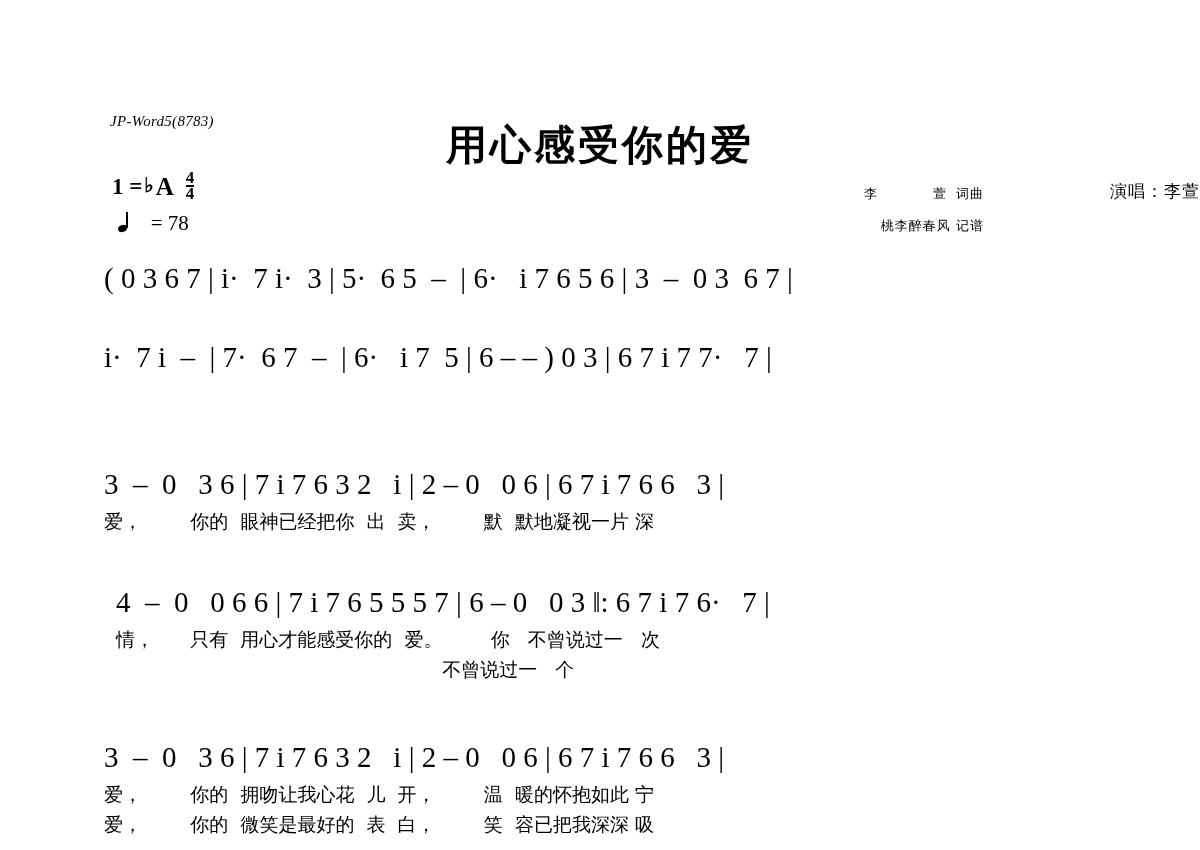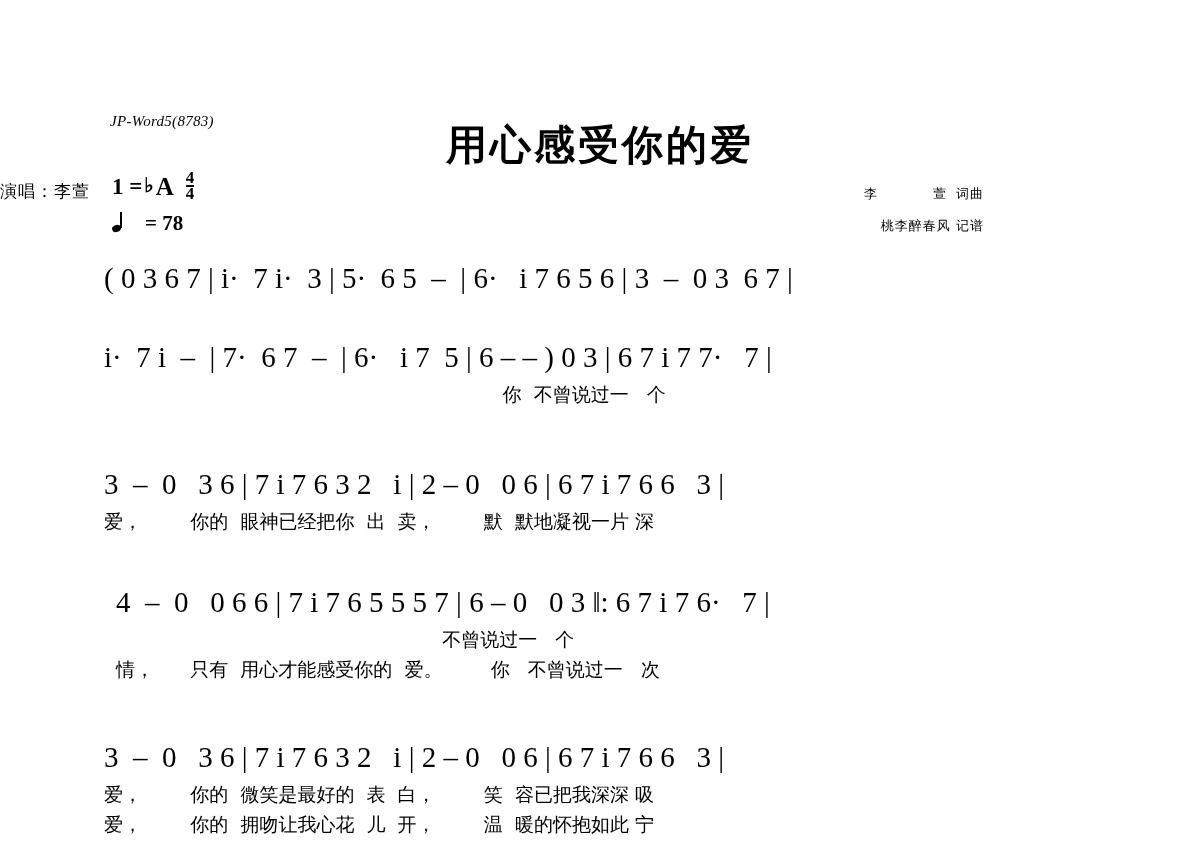--- a/index.html
+++ b/index.html
@@ -44,21 +44,21 @@
     font-weight: bold;
     font-size: 41px;
     letter-spacing: 3px;
   }
 
   .singer {
     position: absolute;
     left: 0;
     top: 180px;
     width: 1200px;
-    text-align: left;
+    text-align: right;
     font-family: "DejaVu Sans", sans-serif;
     font-size: 17px;
     letter-spacing: 1px;
   }
 
   .credits {
     position: absolute;
     right: 104px;
     top: 178px;
     text-align: right;
@@ -96,24 +96,25 @@
     line-height: 14px;
     text-align: center;
     position: relative;
     top: -1px;
   }
   .meter .num { display: block; }
   .meter .den { display: block; border-top: 2px solid #000; }
   .tempo {
     margin-top: 9px;
     font-size: 21px;
-    font-weight: bold;
+    font-weight: normal;
     display: flex;
     align-items: center;
     gap: 19px;
+    justify-content: center;
   }
   .tempo .notefig {
     display: inline-block;
     width: 14px;
     height: 20px;
     position: relative;
   }
   .tempo .notefig::before {
     content: "";
     position: absolute;
@@ -190,33 +191,32 @@
       <span>= 78</span>
     </div>
   </div>
 
   <div class="system" style="top:256px;">
     <div class="notes-row">( 0 3 6 7 | i·  7 i·  3 | 5·  6 5  –  | 6·   i 7 6 5 6 | 3  –  0 3  6 7 |</div>
   </div>
 
   <div class="system" style="top:335px;">
     <div class="notes-row">i·  7 i  –  | 7·  6 7  –  | 6·   i 7  5 | 6 – – ) 0 3 | 6 7 i 7 7·   7 |</div>
-    <div class="lyric-row">                                                                  你  不曾说过一   个</div>
   </div>
 
   <div class="system" style="top:462px;">
     <div class="notes-row">3  –  0   3 6 | 7 i 7 6 3 2   i | 2 – 0   0 6 | 6 7 i 7 6 6   3 |</div>
     <div class="lyric-row">爱，        你的  眼神已经把你  出  卖，        默  默地凝视一片 深</div>
   </div>
 
   <div class="system" style="top:580px;margin-left:12px;">
     <div class="notes-row">4  –  0   0 6 6 | 7 i 7 6 5 5 5 7 | 6 – 0   0 3 ‖: 6 7 i 7 6·   7 |</div>
+    <div class="lyric-row">情，      只有  用心才能感受你的  爱。        你   不曾说过一   次</div>
     <div class="lyric-row">                                                      不曾说过一   个</div>
-    <div class="lyric-row">情，      只有  用心才能感受你的  爱。        你   不曾说过一   次</div>
   </div>
 
   <div class="system" style="top:735px;">
     <div class="notes-row">3  –  0   3 6 | 7 i 7 6 3 2   i | 2 – 0   0 6 | 6 7 i 7 6 6   3 |</div>
+    <div class="lyric-row">爱，        你的  拥吻让我心花  儿  开，        温  暖的怀抱如此 宁</div>
     <div class="lyric-row">爱，        你的  微笑是最好的  表  白，        笑  容已把我深深 吸</div>
-    <div class="lyric-row">爱，        你的  拥吻让我心花  儿  开，        温  暖的怀抱如此 宁</div>
   </div>
 
 </div>
 
 </body></html>

